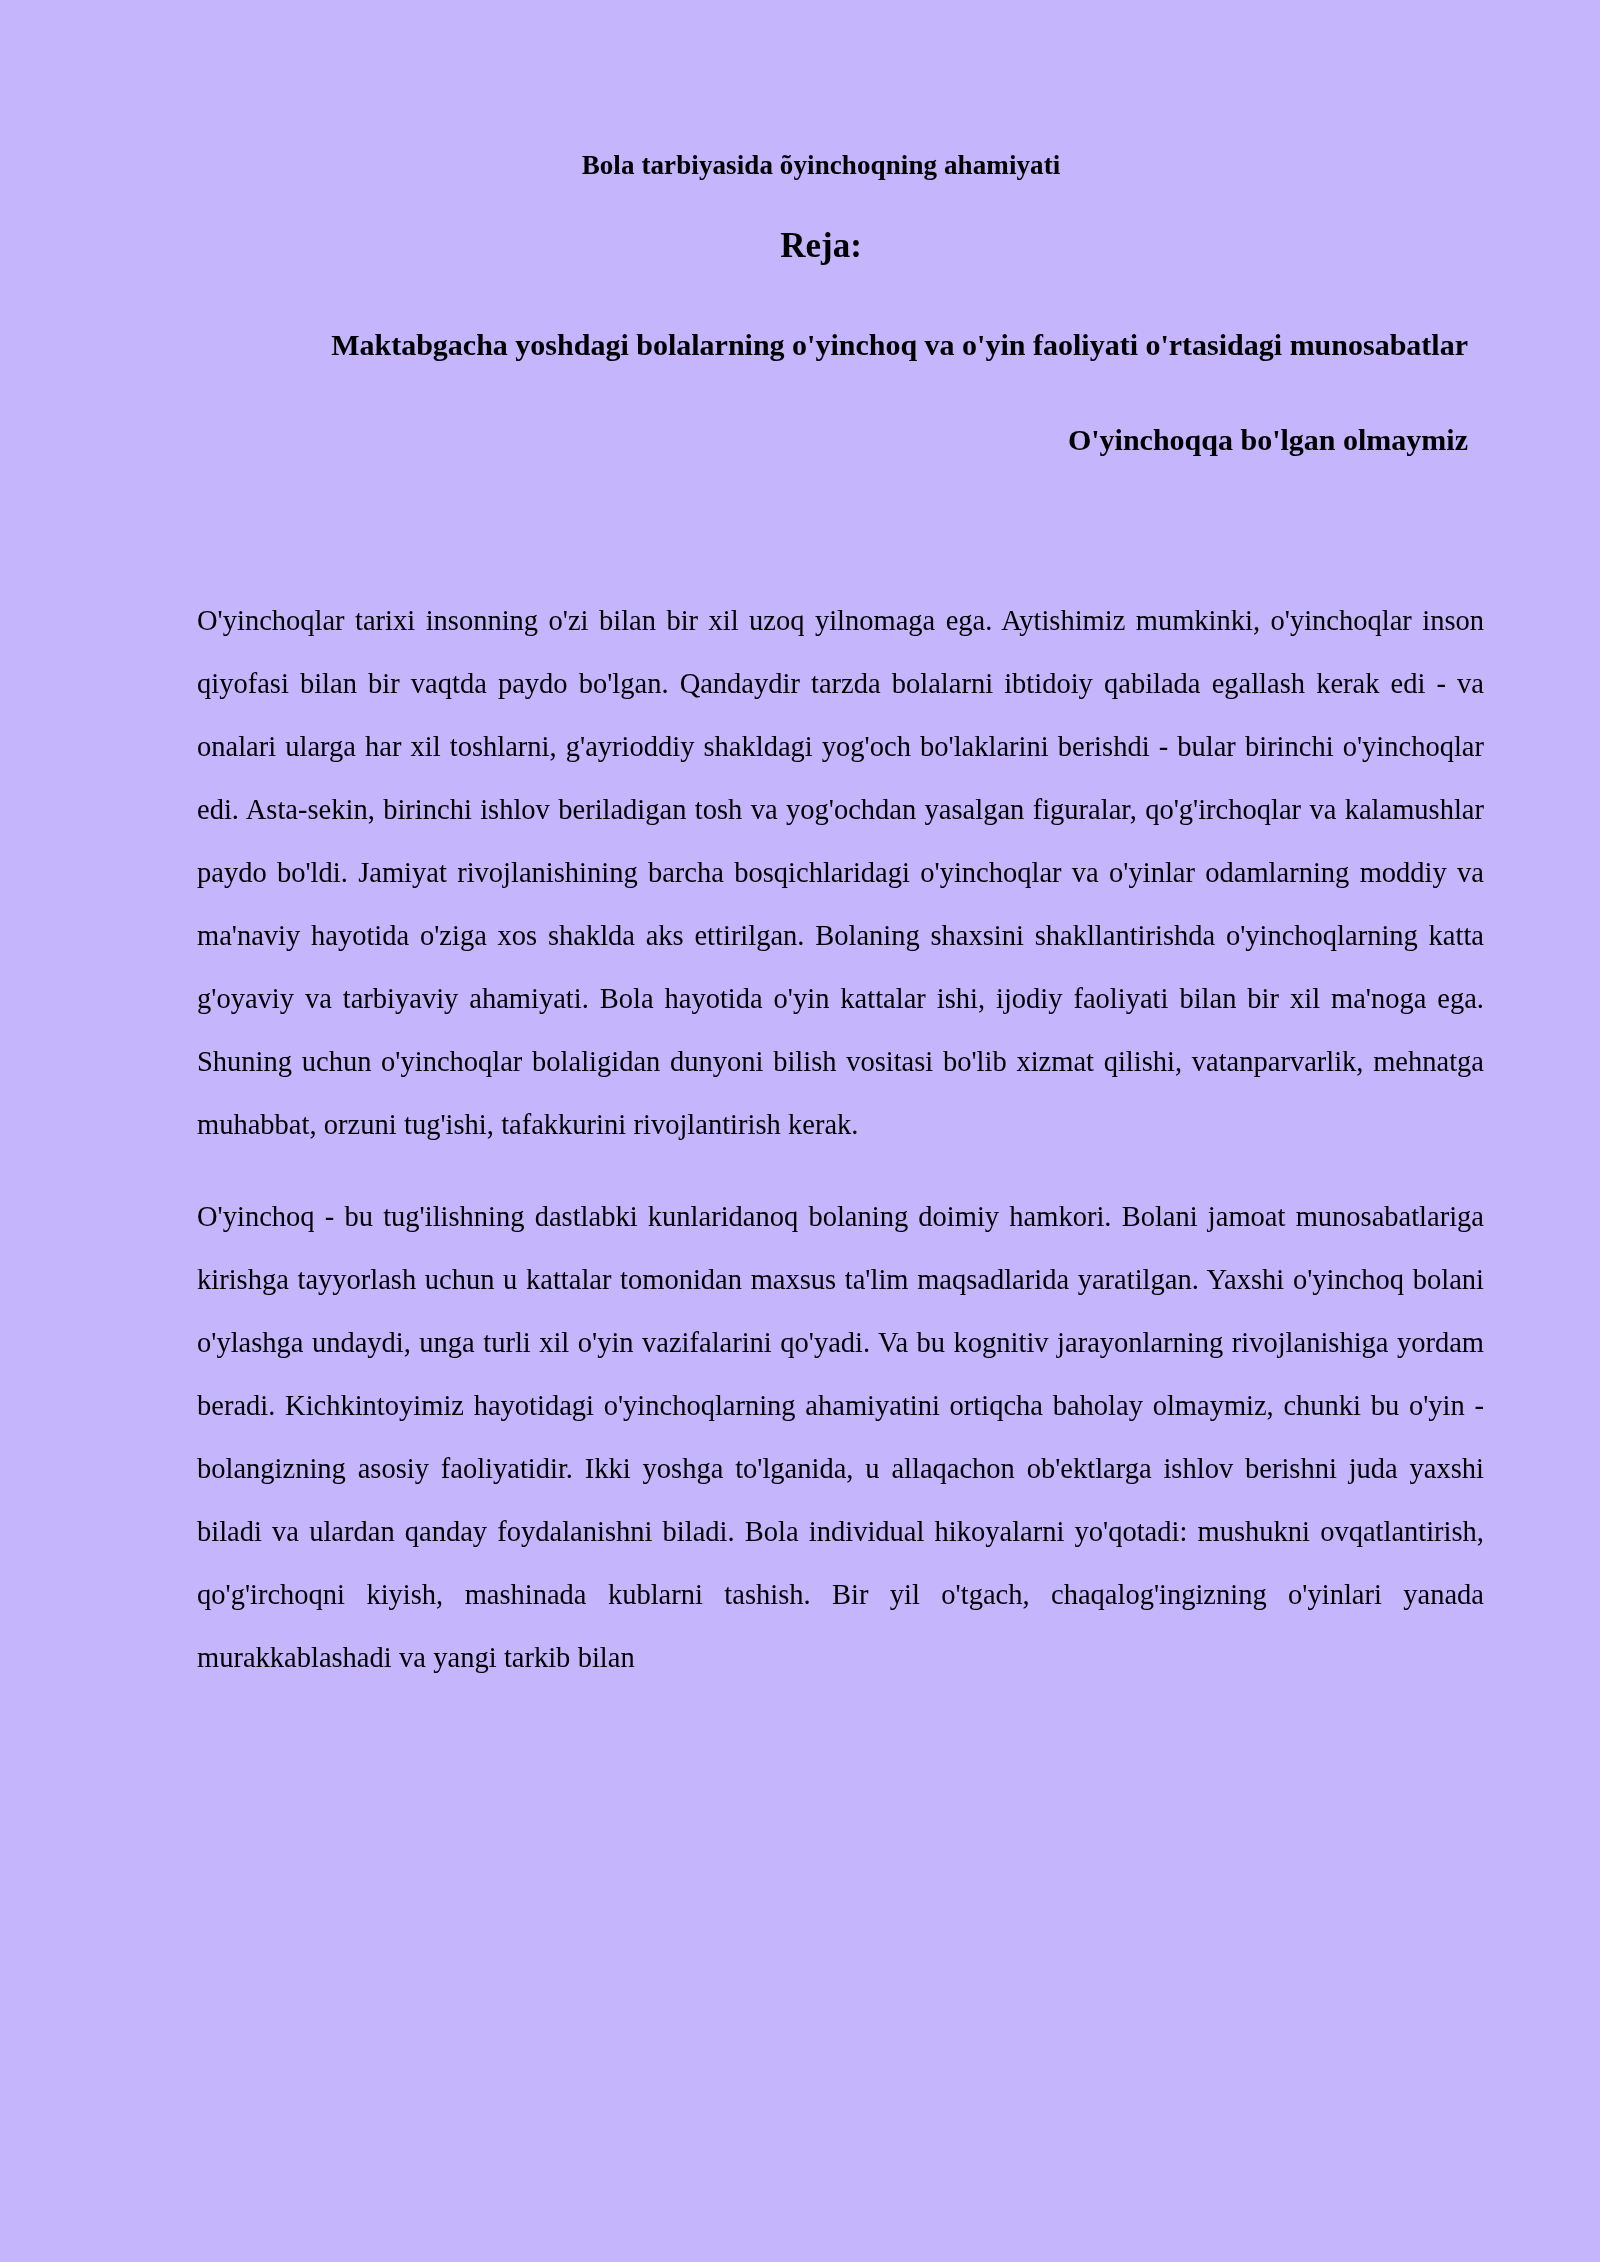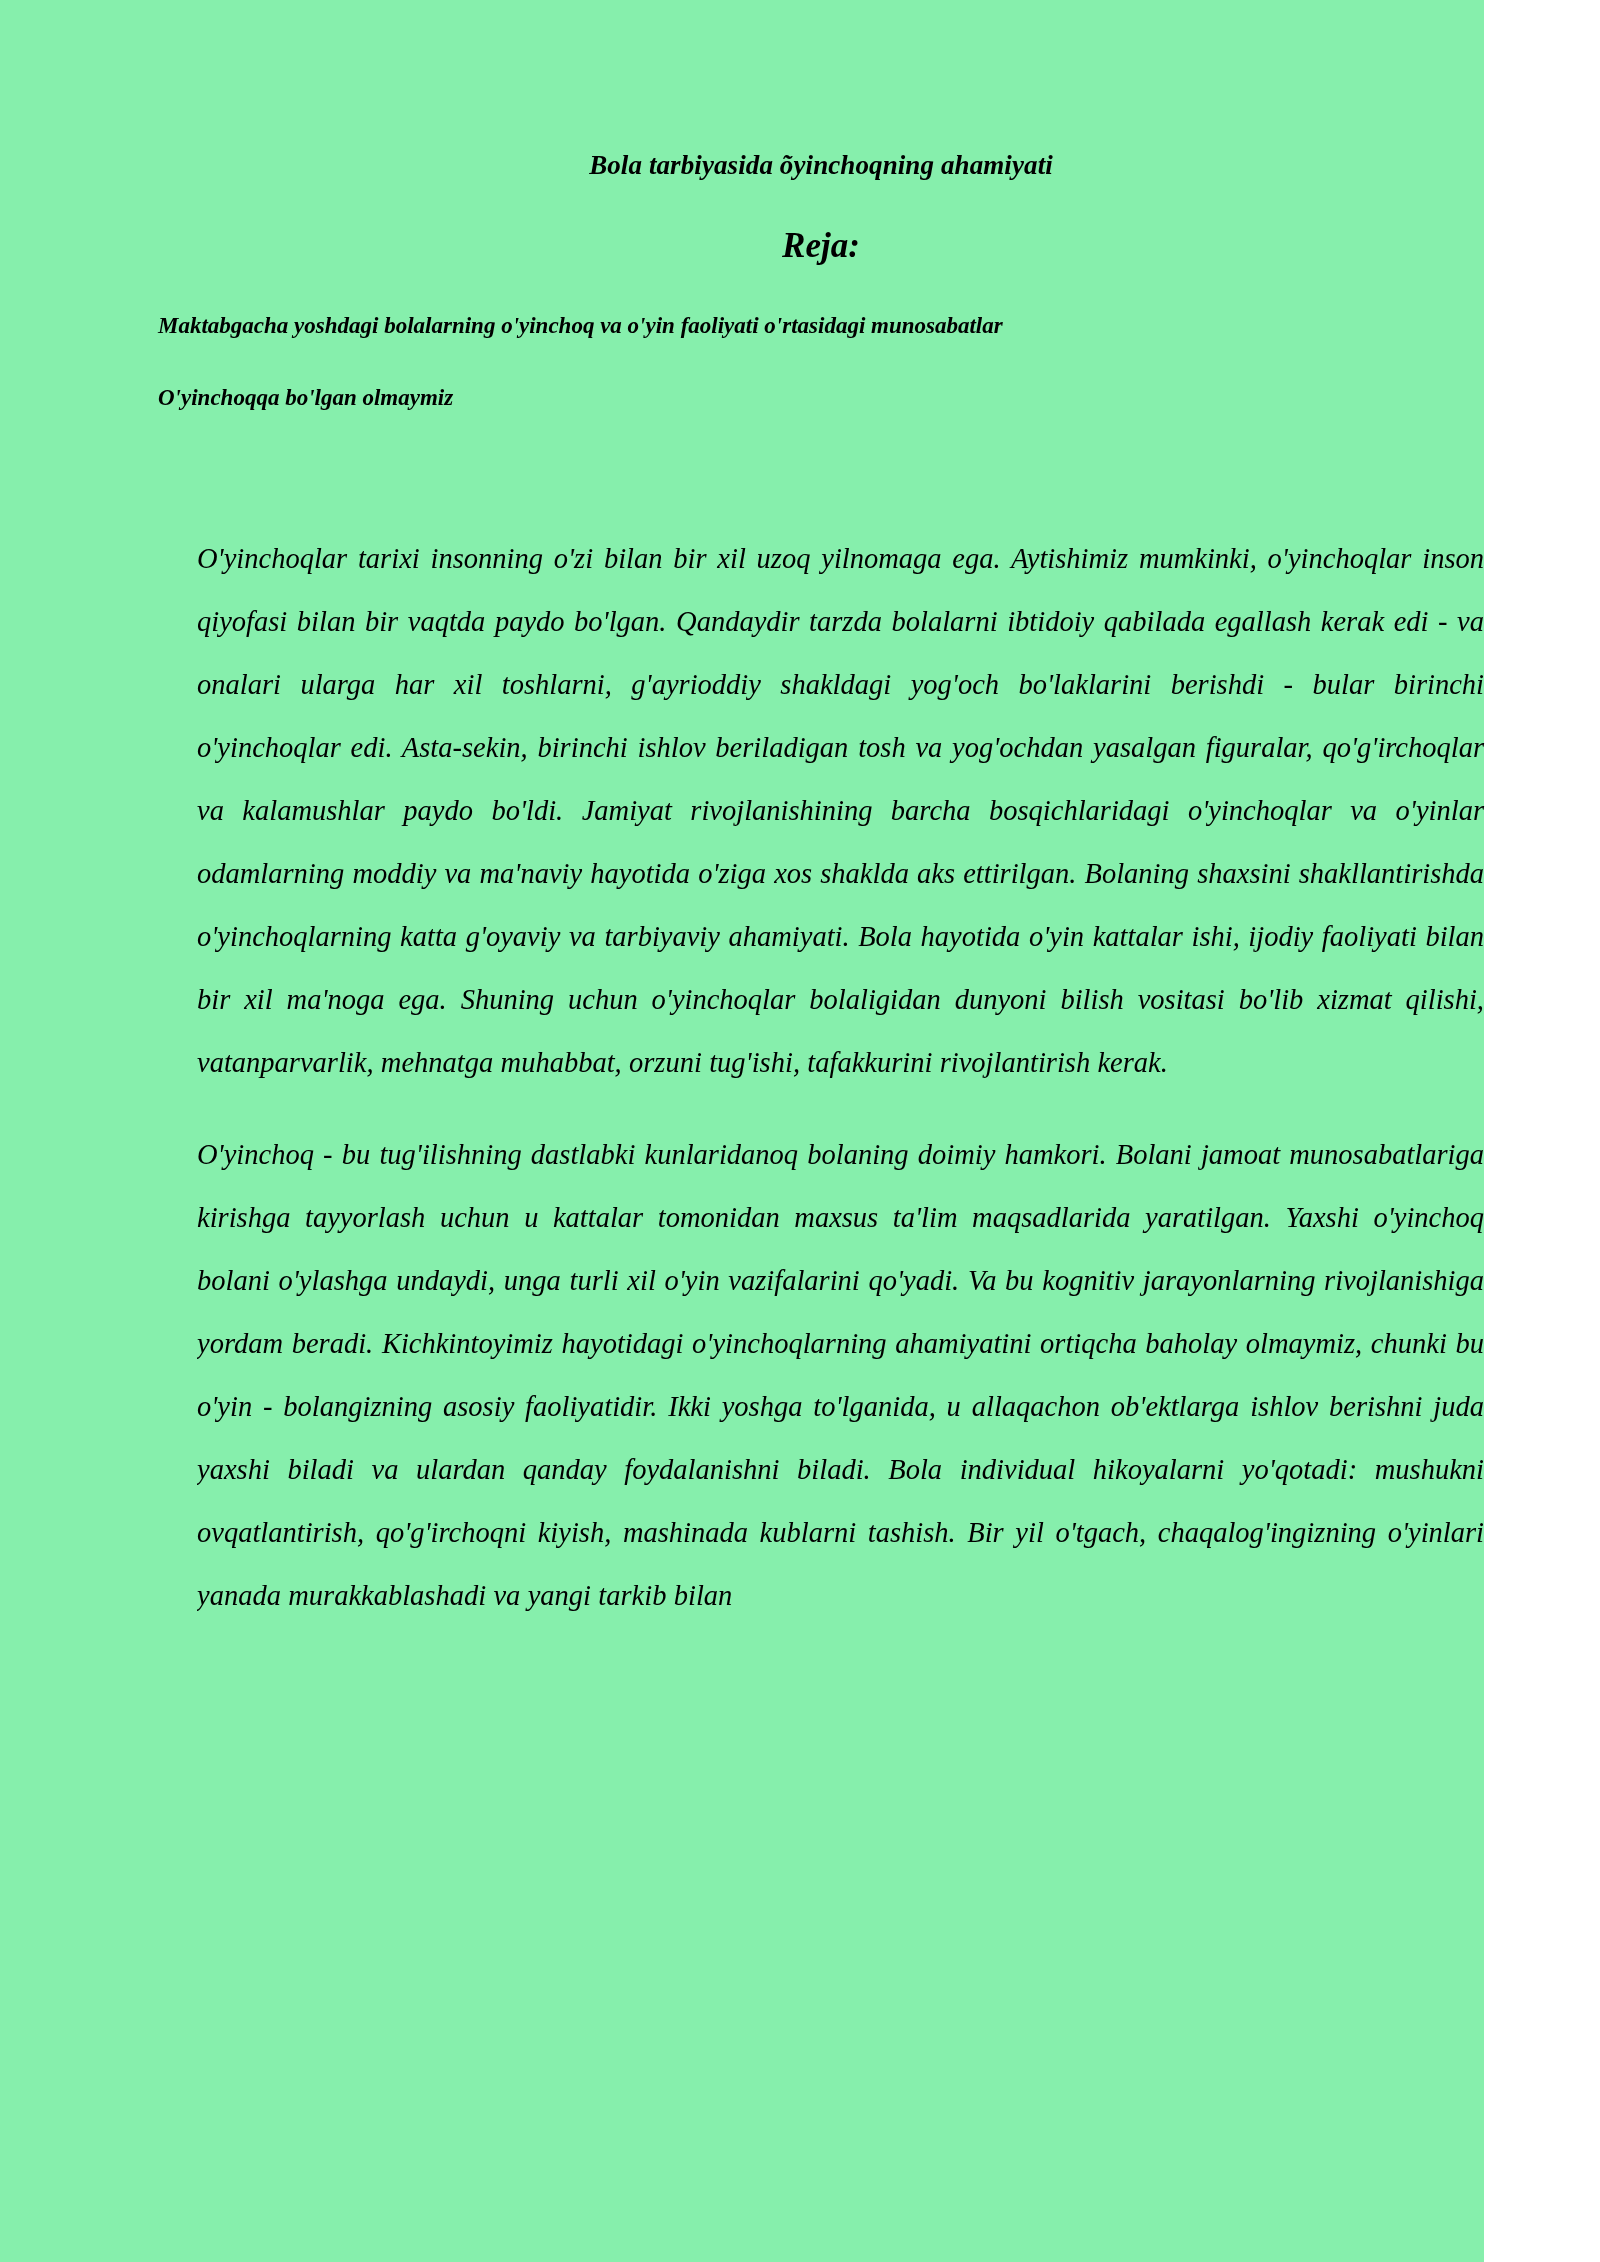--- a/index.html
+++ b/index.html
@@ -11,26 +11,25 @@
     width: 1600px;
     height: 2262px;
     overflow: hidden;
     font-family: "Liberation Serif", "DejaVu Serif", serif;
     color: #000000;
     -webkit-font-smoothing: antialiased;
   }
 
   .page {
     position: relative;
-    width: 1484px;
+    width: 1600px;
     height: 2262px;
-    background: #86efac;
+    background: #c4b5fd;
     box-sizing: border-box;
     padding: 0;
-    font-style: italic;
   }
 
   .content {
     position: absolute;
     left: 158px;
     top: 0;
     width: 1326px;
   }
 
   
@@ -52,25 +51,25 @@
     margin: 0;
     padding-top: 49px;
   }
 
   .plan-list {
     margin: 0;
     padding: 0;
     list-style: none;
   }
   .plan-item {
-    font-size: 23px;
+    font-size: 30px;
     font-weight: bold;
-    text-align: left;
+    text-align: right;
     line-height: 1.0;
-    margin: 0;
+    margin: 16px;
     white-space: nowrap;
   }
   .plan-item.first { padding-top: 51px; }
   .plan-item.rest  { padding-top: 49px; }
 
   
   .body-block {
     padding-top: 118px;
     margin-left: 39px;
   }

